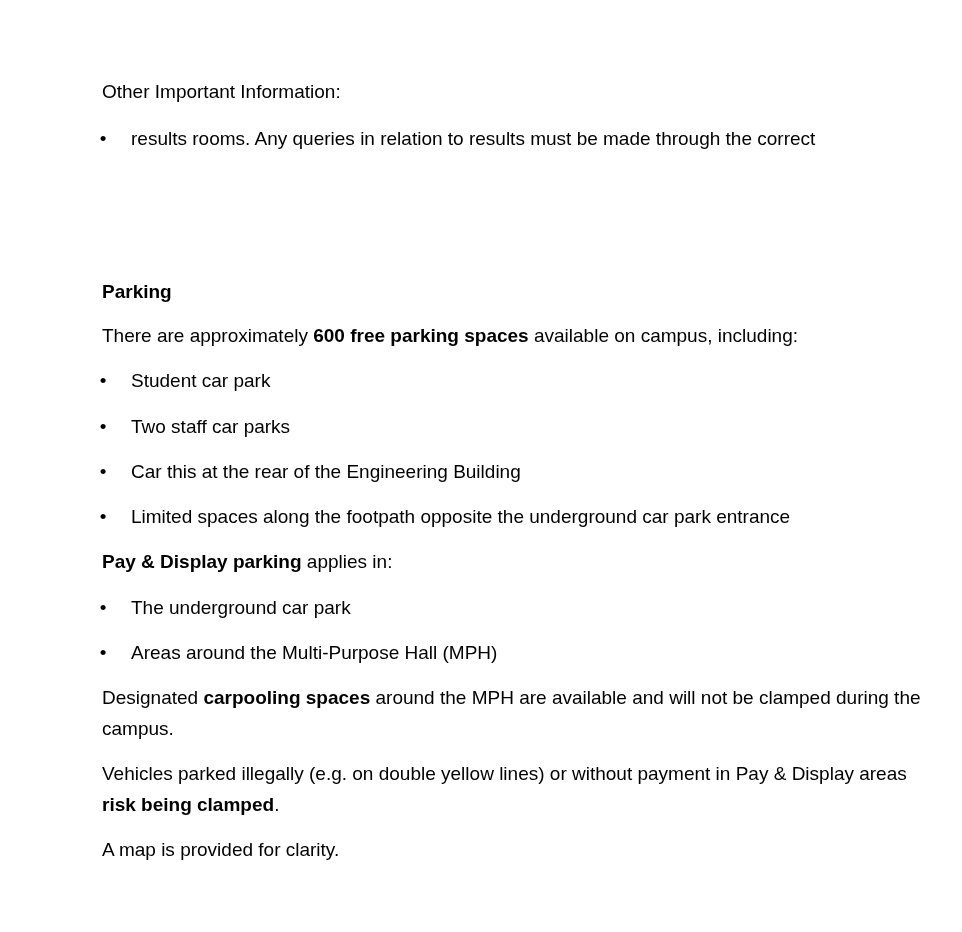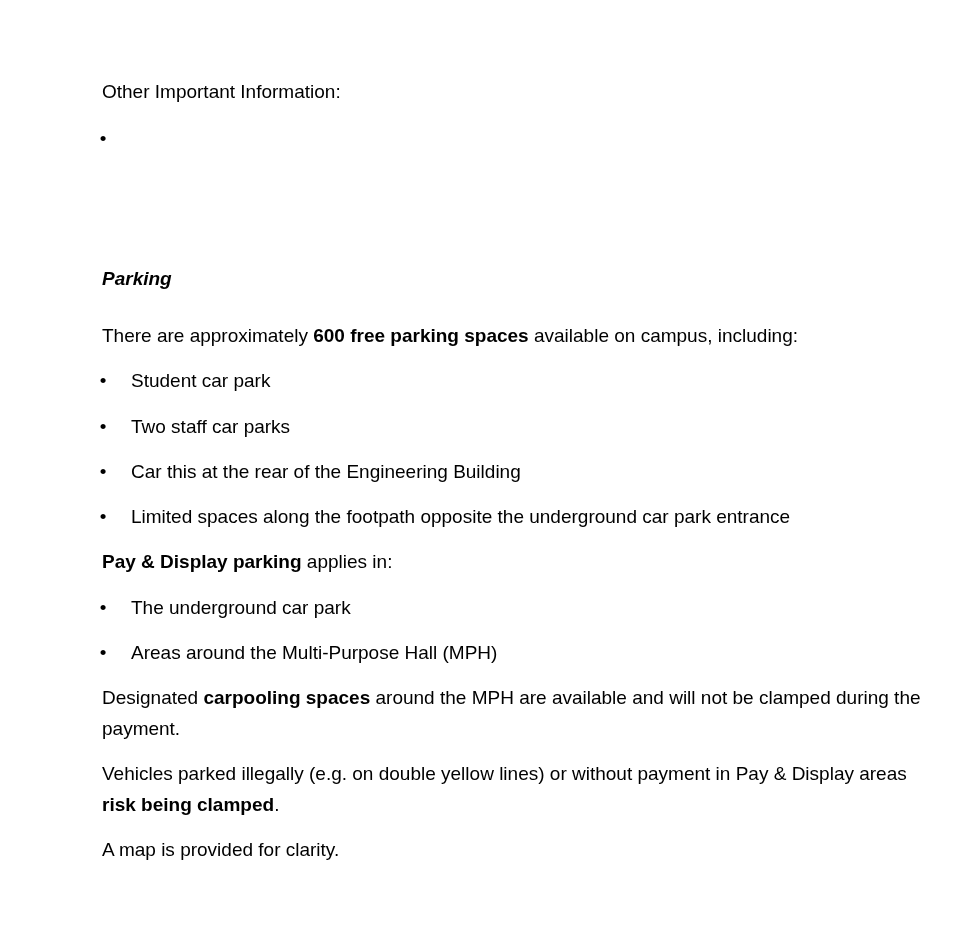--- a/index.html
+++ b/index.html
@@ -53,24 +53,25 @@
 </head>
 <body>
 
 <div class="page">
 
   <div class="line" style="top:80px;">Other Important Information:</div>
 
   <div class="bullet-item" style="top:127px;">
     <span class="bullet">•</span>
     <div class="bullet-text" style="top:-3px;">
+      <div>results rooms. Any queries in relation to results must be made through the correct</div>
     </div>
   </div>
 
-  <div class="line" style="top:267px;font-style:italic;"><b>Parking</b></div>
+  <div class="line" style="top:280px;"><b>Parking</b></div>
 
   <div class="line" style="top:324px;"><span>There are approximately </span><b>600 free parking spaces</b><span> available on campus, including:</span></div>
 
   <div class="bullet-item" style="top:369px;">
     <span class="bullet">•</span>
     <div class="bullet-text" style="top:-3px;text-align:right;">Student car park</div>
   </div>
   <div class="bullet-item" style="top:415px;">
     <span class="bullet">•</span>
     <div class="bullet-text" style="top:-3px;">Two staff car parks</div>
@@ -89,20 +90,20 @@
   <div class="bullet-item" style="top:596px;">
     <span class="bullet">•</span>
     <div class="bullet-text" style="top:-3px;">The underground car park</div>
   </div>
   <div class="bullet-item" style="top:641px;">
     <span class="bullet">•</span>
     <div class="bullet-text" style="top:-3px;">Areas around the Multi-Purpose Hall (MPH)</div>
   </div>
 
   <div class="line" style="top:686px;text-align:right;"><span>Designated </span><b>carpooling spaces</b><span> around the MPH are available and will not be clamped during the</span></div>
-  <div class="line" style="top:717px;">payment.</div>
+  <div class="line" style="top:717px;">campus.</div>
 
   <div class="line" style="top:762px;">Vehicles parked illegally (e.g. on double yellow lines) or without payment in Pay &amp; Display areas</div>
   <div class="line" style="top:793px;"><b>risk being clamped</b><span>.</span></div>
 
   <div class="line" style="top:838px;">A map is provided for clarity.</div>
 
 </div>
 
 </body></html>

